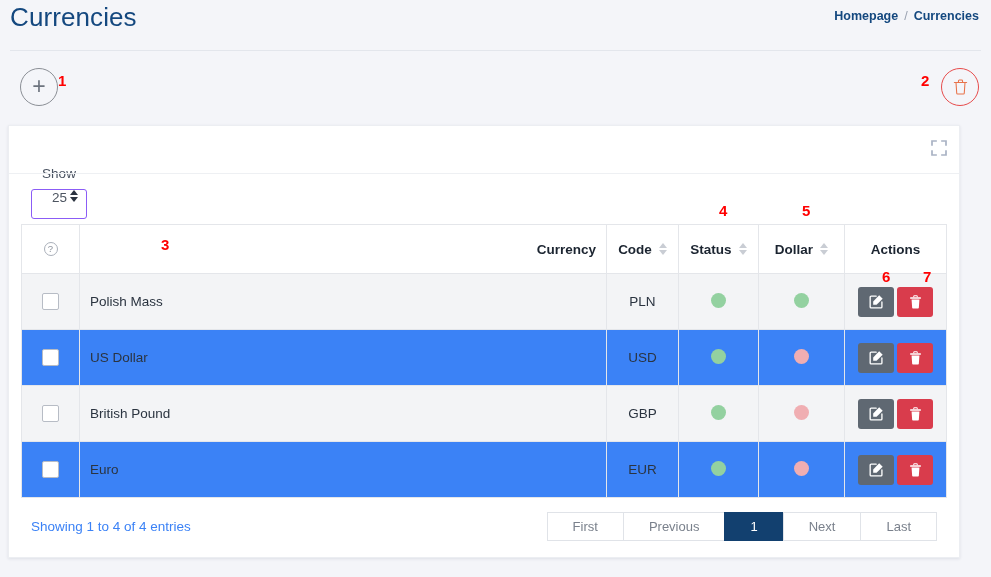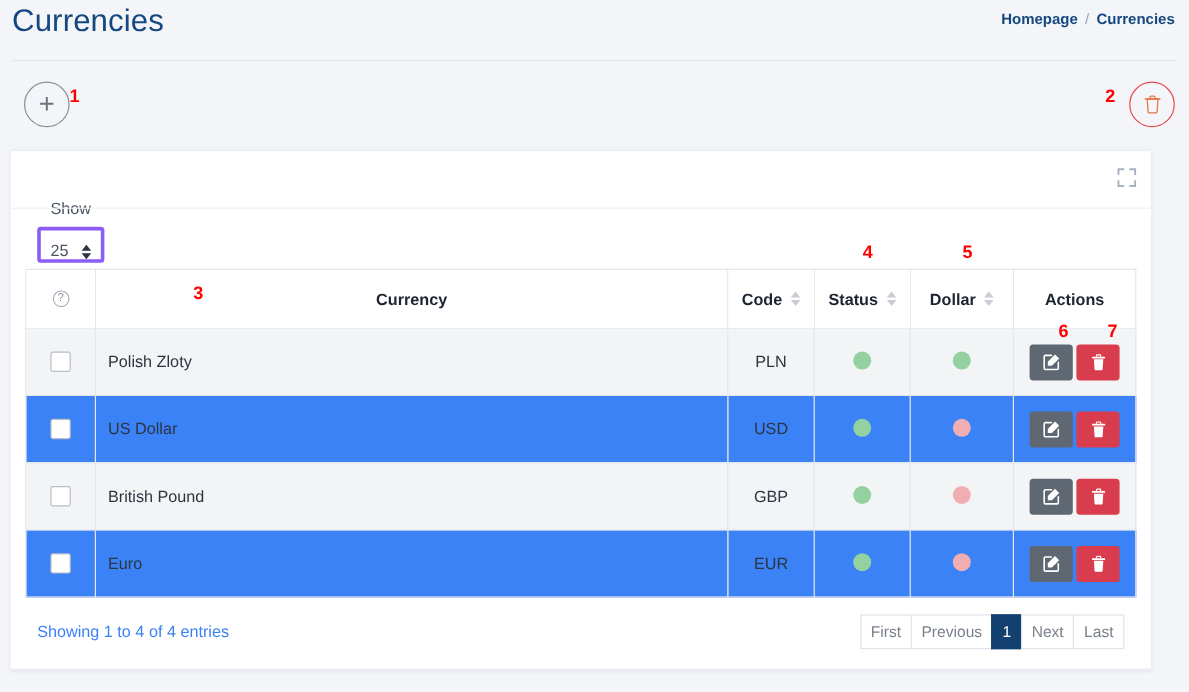--- a/index.html
+++ b/index.html
@@ -151,29 +151,29 @@
     display: flex;
     align-items: center;
     gap: 8px;
     font-size: 13.5px;
     color: #495261;
     flex-direction: column;
   }
   .len-input {
     width: 56px;
     height: 30px;
-    border: 3px solid #8b5cf6;
+    border: 1px solid #8b5cf6;
     border-radius: 3px;
     font-size: 13.5px;
     color: #4d5561;
-    padding: 0 4px 0 8px;
+    padding: 0 4px 0 20px;
     font-family: "Liberation Sans", sans-serif;
     background: #fff;
     display: flex;
-    align-items: flex-end;
+    align-items: flex-start;
     justify-content: space-between;
     cursor: text;
   }
   .spin {
     display: flex;
     flex-direction: column;
     gap: 2px;
     margin-right: 4px;
   }
   .spin i {
@@ -206,21 +206,21 @@
     position: relative;
   }
   th.c-check { width: 58px; text-align: center; padding: 0; }
   th.c-name  { text-align: left; }
   th.c-code  { width: 72px; }
   th.c-status{ width: 80px; }
   th.c-default{ width: 86px; }
   th.c-actions{ width: 102px; }
 
   .th-inner { display: flex; align-items: center; justify-content: center; gap: 7px; }
-  .th-inner.left { justify-content: center; }
+  .th-inner.left { justify-content: flex-end; }
   .sort-arrows { display: inline-flex; flex-direction: column; gap: 2px; }
   .sort-arrows i {
     width: 0; height: 0;
     border-left: 4px solid transparent;
     border-right: 4px solid transparent;
     display: block;
   }
   .sort-arrows i.up { border-bottom: 5px solid #c9cdd4; }
   .sort-arrows i.dn { border-top: 5px solid #c9cdd4; }
 
@@ -276,21 +276,21 @@
     display: flex;
     align-items: center;
     justify-content: space-between;
     padding: 14px 10px 2px 10px;
   }
   .dt-info { font-size: 13.5px; color: #3b82f6; }
   .pager { display: flex; }
   .pager a {
     border: 1px solid #e0e3e8;
     border-right: none;
-    padding: 6px 8px;
+    padding: 6px 25px;
     font-size: 13px;
     color: #7a818c;
     background: #fff;
     text-decoration: none;
     cursor: pointer;
   }
   .pager a:last-child { border-right: 1px solid #e0e3e8; }
   .pager a.active {
     background: #12406f;
     border-color: #12406f;
@@ -395,21 +395,21 @@
           <th class="c-actions">
             <div class="th-inner">
               <span>Actions</span>
             </div>
           </th>
         </tr>
       </thead>
       <tbody id="tbody">
           <tr class="odd">
             <td class="c-check"><span class="row-check"></span></td>
-            <td class="c-name">Polish Zloty</td>
+            <td class="c-name">Polish Mass</td>
             <td class="c-code">PLN</td>
             <td class="c-status"><span class="dot on"></span></td>
             <td class="c-default"><span class="dot on"></span></td>
             <td class="c-actions">
               <span class="act-wrap">
                 <button class="act-btn edit">
                   <svg width="15" height="15" viewBox="0 0 18 18">
   <path d="M15.5 9.5v6a1.2 1.2 0 0 1-1.2 1.2H2.6a1.2 1.2 0 0 1-1.2-1.2V3.8a1.2 1.2 0 0 1 1.2-1.2h6" stroke="#ffffff" stroke-width="1.6" fill="none" stroke-linecap="round"></path>
   <path d="M12.2 1.6l4.2 4.2L9.1 13H5.0V8.9z" fill="#ffffff"></path>
 </svg>

